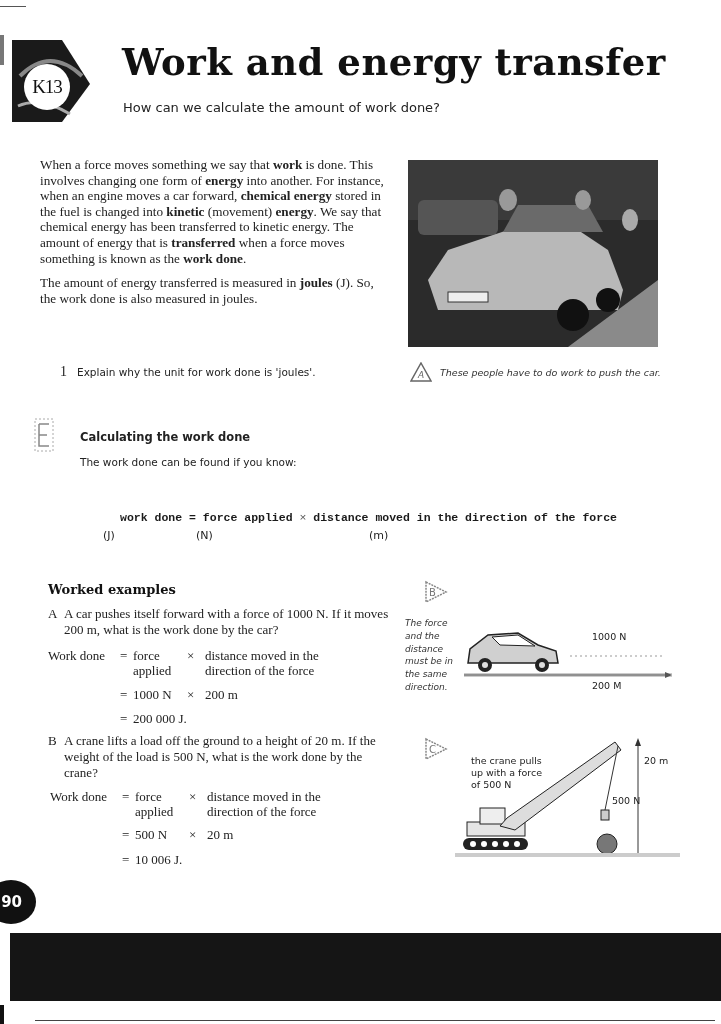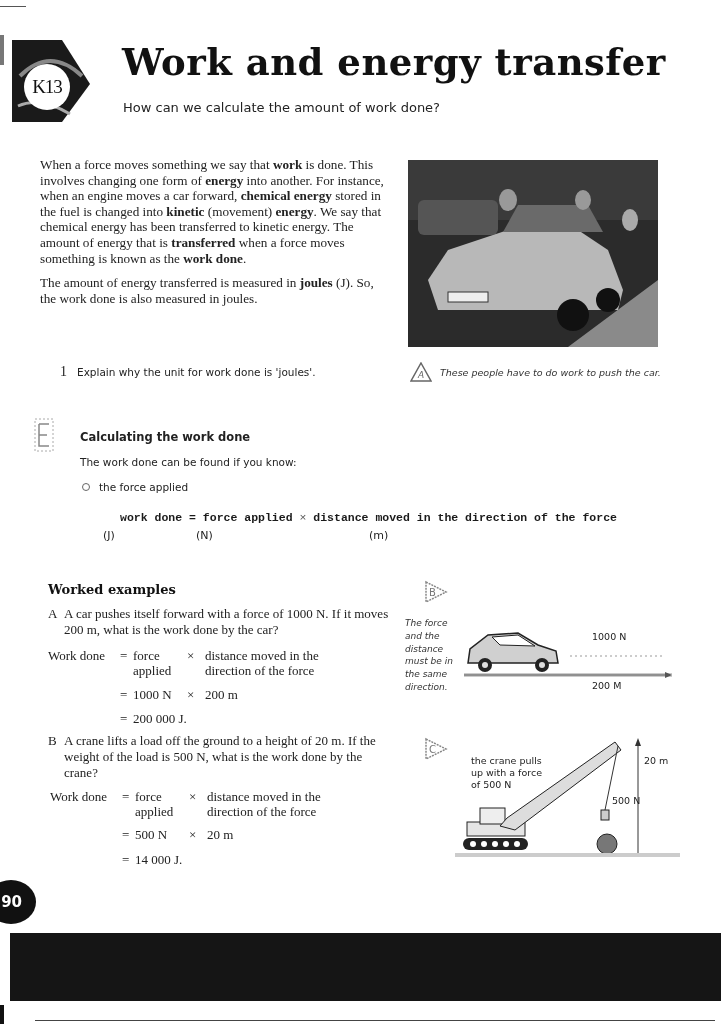--- a/index.html
+++ b/index.html
@@ -142,24 +142,20 @@
   <span>Explain why the unit for work done is 'joules'.</span>
 </div>
 
 <svg class="abs sec-icon" width="20" height="34" viewBox="0 0 20 34">
   <rect x="1" y="1" width="18" height="32" fill="none" stroke="#aaa" stroke-dasharray="2,2"></rect>
   <path d="M5,6 H15 M5,6 V28 H15 M5,17 H13" stroke="#888" stroke-width="1.5" fill="none"></path>
 </svg>
 <div class="abs sec-head">Calculating the work done</div>
 <div class="abs sec-body">The work done can be found if you know:</div>
 <div class="abs bullets">
-  <div class="row">
-    <span class="bullet-dot"></span>
-    <span>the force applied</span>
-  </div>
 </div>
 <div class="abs formula">
   <span>work done</span>
   <span>=</span>
   <span>force applied</span>
   <span class="times">×</span>
   <span>distance moved in the direction of the force</span>
 </div>
 <div class="abs units" style="left:103px">(J)</div>
 <div class="abs units" style="left:196px">(N)</div>
@@ -197,21 +193,21 @@
   <span class="cell" style="left:135px; top:789px;">force</span>
   <span class="cell" style="left:135px; top:804px;">applied</span>
   <span class="cell" style="left:189px; top:789px;">×</span>
   <span class="cell" style="left:207px; top:789px;">distance moved in the</span>
   <span class="cell" style="left:207px; top:804px;">direction of the force</span>
   <span class="cell" style="left:122px; top:827px;">=</span>
   <span class="cell" style="left:135px; top:827px;">500 N</span>
   <span class="cell" style="left:189px; top:827px;">×</span>
   <span class="cell" style="left:207px; top:827px;">20 m</span>
   <span class="cell" style="left:122px; top:852px;">=</span>
-  <span class="cell" style="left:135px; top:852px;">14 000 J.</span>
+  <span class="cell" style="left:135px; top:852px;">10 006 J.</span>
 </div>
 
 <svg class="abs diag-icon" style="left:424px; top:580px;" viewBox="0 0 24 24">
   <polygon points="2,2 22,12 2,22" fill="none" stroke="#888" stroke-width="1.5" stroke-dasharray="2,1"></polygon>
   <text x="5" y="16" font-size="10" fill="#777" font-family="DejaVu Sans, sans-serif">B</text>
 </svg>
 <div class="abs side-note">The force and the distance must be in the same direction.</div>
 <svg class="abs" style="left:460px; top:625px;" width="215" height="70" viewBox="0 0 215 70">
   <g>
     <path d="M8,38 L10,24 L28,10 L58,8 L78,20 L96,26 L98,38 Z" fill="#d0d0d0" stroke="#222" stroke-width="1.5"></path>

